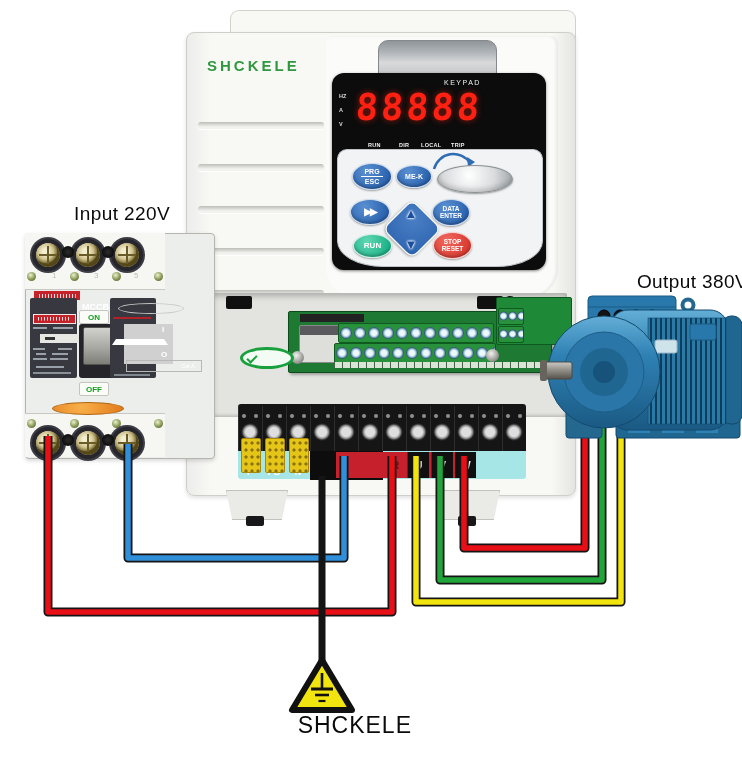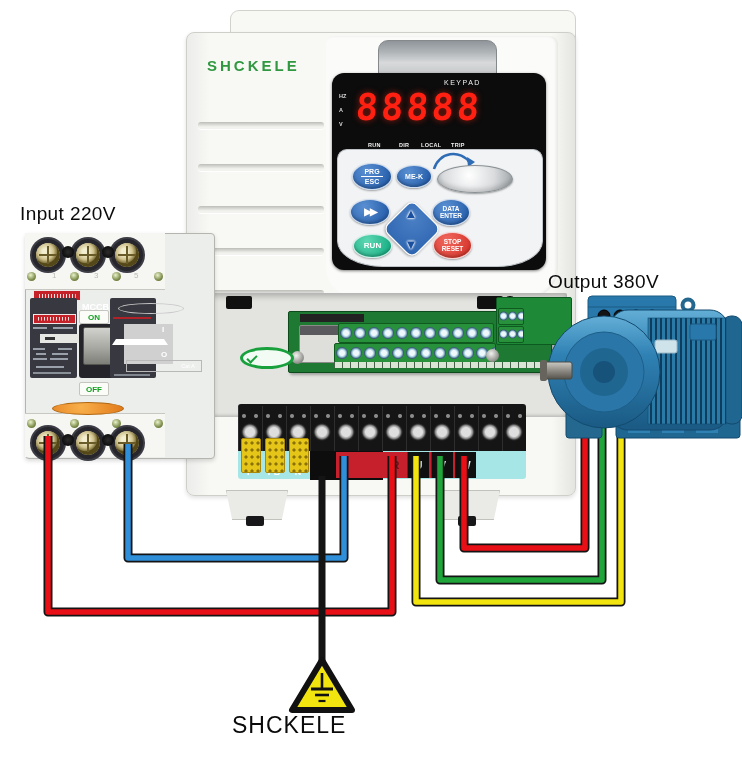--- a/index.html
+++ b/index.html
@@ -1,20 +1,20 @@
 <!DOCTYPE html>
 <html><head>
 <meta charset="utf-8">
 <style>
   html,body{margin:0;padding:0;background:#fff;}
   #canvas{position:relative;width:742px;height:759px;background:#ffffff;overflow:hidden;
           font-family:"Liberation Sans",sans-serif;}
   .abs{position:absolute;padding-left:48px;}
   .grp{position:absolute;left:0;top:0;width:0;height:0;overflow:visible;}
-  .lbl{position:absolute;font-size:19px;color:#0a0a0a;text-align:left;letter-spacing:.4px;}
+  .lbl{position:absolute;font-size:19px;color:#0a0a0a;text-align:right;letter-spacing:.4px;}
 
   
   .vfd-lid{left:230px;top:10px;width:296px;height:58px;background:#f8f8f5;
            border:1px solid #d2d2cd;border-bottom:none;border-radius:9px 9px 0 0;}
   .vfd-body{left:186px;top:32px;width:340px;height:462px;background:linear-gradient(90deg,#ececea,#f8f8f5 6%,#f8f8f5 94%,#e4e4e1);
             border:1px solid #cfcfca;border-radius:8px;box-shadow:0 2px 4px rgba(0,0,0,.12);}
   .groove{position:absolute;left:198px;width:126px;height:7px;border-radius:3px;
           background:linear-gradient(#bdbdb8,#f2f2ef 70%);box-shadow:0 1px 0 #fff;}
   .brand{position:absolute;left:207px;top:57px;font-size:15px;font-weight:bold;color:#2f9840;letter-spacing:3px;}
   .plate{left:326px;top:36px;width:184px;height:262px;background:#fbfbf9;border-radius:8px 8px 30px 30px;

